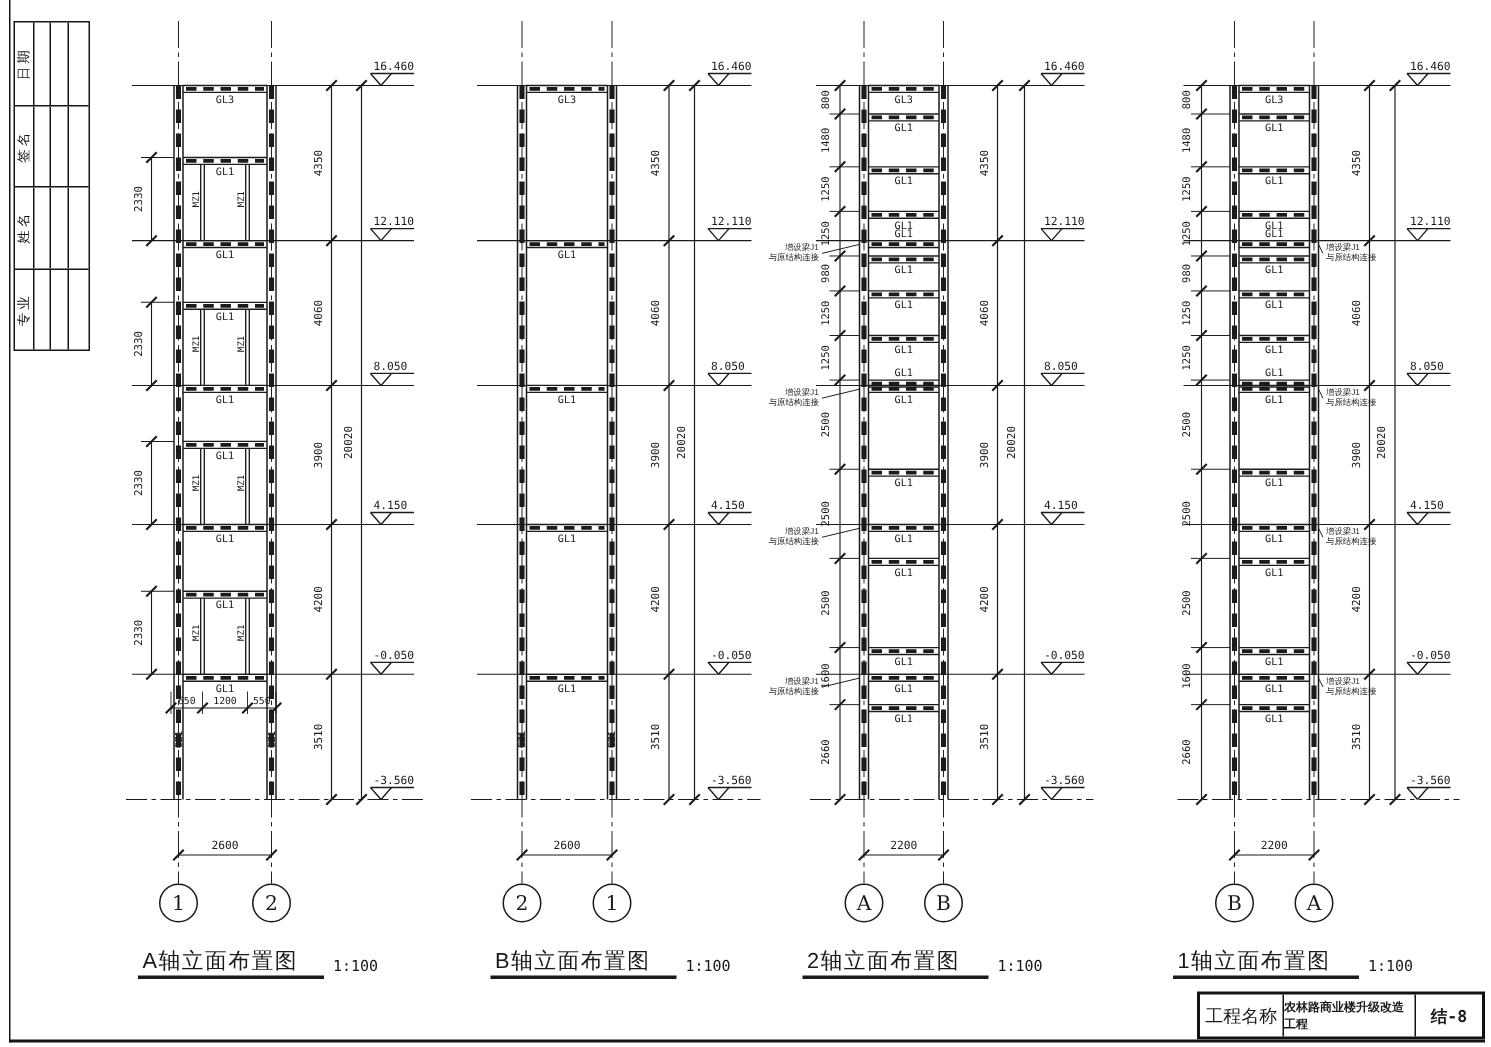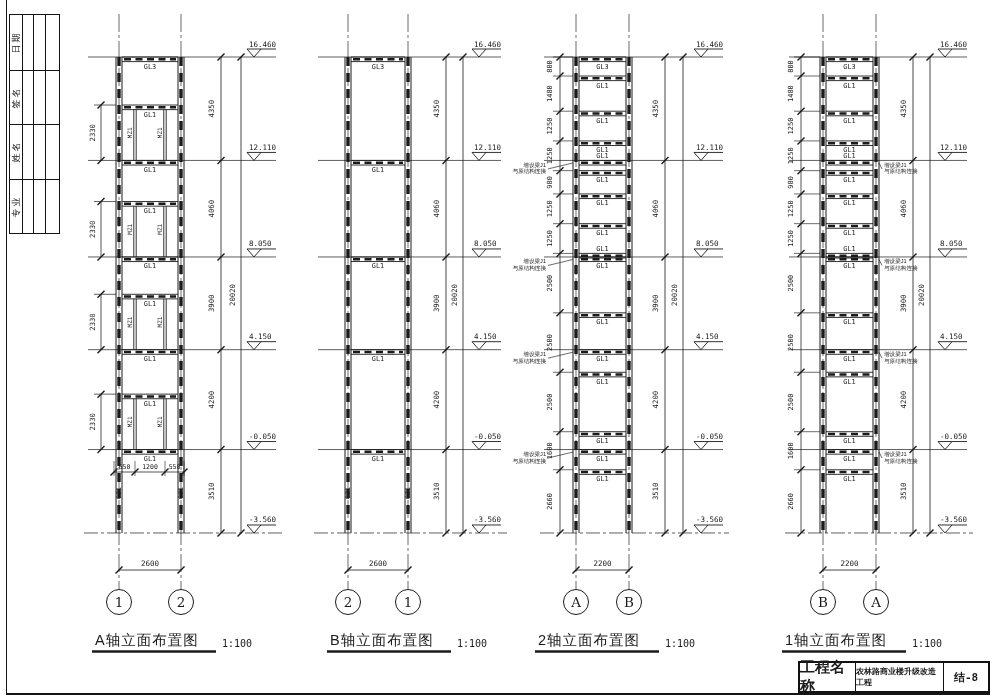--- a/index.html
+++ b/index.html
@@ -14,21 +14,21 @@
   .sig-row{display:grid;grid-template-columns:13px 11px 12px 1fr;border-top:1px solid #151515;}
   .sig-row:first-child{border-top:none;}
   .sig-label{border-right:1px solid #151515;display:flex;align-items:center;justify-content:center;overflow:hidden;}
   .sig-cell{border-right:1px solid #151515;}
   .sig-cell:last-child{border-right:none;}
   .rot{display:block;transform:rotate(-90deg);white-space:nowrap;font-size:9px;letter-spacing:2px;color:#151515;}
   
   .title-block{position:absolute;left:798px;top:661px;width:192px;height:32px;
                border:2px solid #111;display:flex;box-sizing:border-box;background:#fff;}
   .tb-cell{display:flex;align-items:center;justify-content:center;height:100%;box-sizing:border-box;}
-  .tb-label{width:56px;font-size:15px;font-weight:bold;border-right:1.5px solid #111;}
+  .tb-label{width:56px;font-size:12px;font-weight:normal;border-right:1.5px solid #111;}
   .tb-project{flex:1;font-size:8px;font-weight:bold;border-right:1.5px solid #111;letter-spacing:0;}
   .tb-no{width:44px;font-size:11px;font-weight:bold;font-family:"DejaVu Sans Mono",monospace;}
 </style>
 </head>
 <body>
 
 <div class="sheet">
 
   <svg id="drawing" width="994" height="698" viewBox="0 0 994 698">
       <g>

